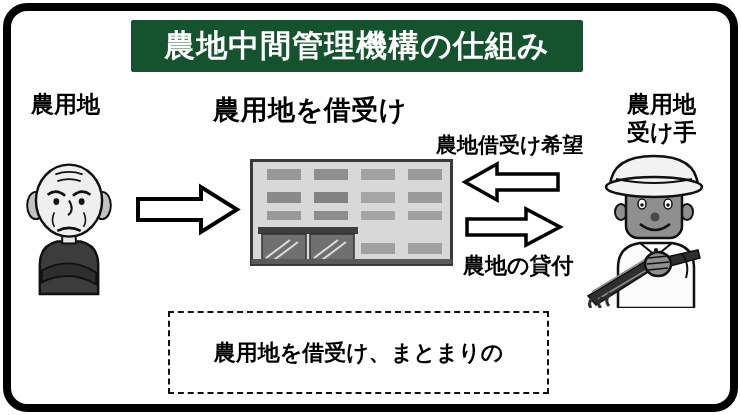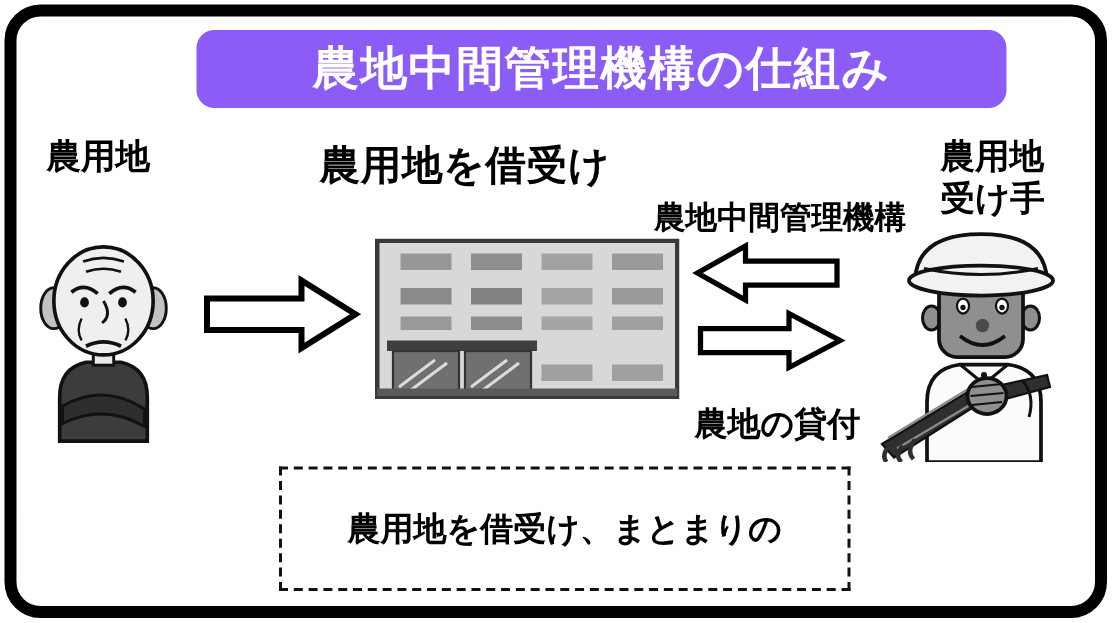--- a/index.html
+++ b/index.html
@@ -3,43 +3,43 @@
 <meta charset="utf-8">
 <style>
   html,body{margin:0;padding:0;background:#fff;}
   .stage{
     position:relative;width:741px;height:415px;background:#fff;overflow:hidden;
     font-family:"Liberation Sans","DejaVu Sans",sans-serif;color:#000;
   }
   .frame{position:absolute;left:3px;top:3px;right:3px;bottom:3px;
     border:8px solid #000;border-radius:24px;background:#fff;}
   .banner{
-    position:absolute;left:131px;top:20px;width:540px;height:52px;
-    background:#8b5cf6;border-radius:12px;display:flex;align-items:center;justify-content:center;
+    position:absolute;left:131px;top:20px;width:452px;height:52px;
+    background:#14532d;border-radius:2px;display:flex;align-items:center;justify-content:center;
   }
   .banner span{color:#fff;font-size:31px;font-weight:700;letter-spacing:1px;}
   .lbl{position:absolute;font-weight:700;white-space:nowrap;}
   .provider-label{left:31px;top:90px;font-size:23px;line-height:28px;}
   .receiver-label{left:627px;top:90px;font-size:23px;line-height:28px;}
   .org-heading{left:213px;top:92px;font-size:27px;letter-spacing:0.5px;}
   .lend-request-label{left:142px;top:238px;font-size:21px;line-height:26px;}
   .borrow-request-label{left:436px;top:131px;font-size:21px;}
-  .lend-out-label{left:463px;top:251px;font-size:22px;margin-top:17px;}
+  .lend-out-label{left:463px;top:251px;font-size:22px;}
   .illu{position:absolute;}
   .illu svg{display:block;width:100%;height:100%;}
   .elderly{left:20px;top:150px;width:98px;height:146px;}
   .building{left:250px;top:159px;width:203px;height:107px;}
   .farmer{left:586px;top:146px;width:140px;height:162px;}
   .arrow{position:absolute;}
   .arrow svg{display:block;width:100%;height:100%;}
   .arrow-provider{left:135px;top:183px;width:106px;height:53px;}
   .arrow-borrow{left:461px;top:161px;width:100px;height:42px;}
   .arrow-lend{left:464px;top:206px;width:100px;height:42px;}
   .note-box{
-    position:absolute;left:186px;top:311px;width:377px;height:79px;
+    position:absolute;left:168px;top:311px;width:377px;height:79px;
     border:2px dashed #111;display:flex;flex-direction:column;align-items:center;justify-content:center;
   }
   .note-box div{font-size:22px;font-weight:700;line-height:29px;white-space:nowrap;}
 </style>
 </head>
 <body>
 
 <div class="stage">
   <div class="frame"></div>
 
@@ -102,21 +102,21 @@
       <rect x="158" y="84" width="34" height="11" fill="#a0a0a0"></rect>
       <rect x="8" y="68" width="100" height="7" fill="#3f3f3f"></rect>
       <rect x="12" y="75" width="44" height="27" fill="#707070" stroke="#333" stroke-width="1.5"></rect>
       <rect x="60" y="75" width="44" height="27" fill="#707070" stroke="#333" stroke-width="1.5"></rect>
       <path d="M16,99 L40,81 M24,101 L48,83" stroke="#dcdcdc" stroke-width="2" fill="none"></path>
       <path d="M64,99 L88,81 M72,101 L96,83" stroke="#dcdcdc" stroke-width="2" fill="none"></path>
       <rect x="1.5" y="100" width="200" height="5" fill="#5a5a5a"></rect>
     </svg>
   </div>
 
-  <div class="lbl borrow-request-label">農地中間管理機構</div>
+  <div class="lbl borrow-request-label">農地借受け希望</div>
 
   <div class="arrow arrow-borrow">
     <svg viewBox="0 0 100 42">
       <polygon points="97,13 36,13 36,3 4,21 36,39 36,29 97,29" fill="#fff" stroke="#000" stroke-width="3.5"></polygon>
     </svg>
   </div>
 
   <div class="arrow arrow-lend">
     <svg viewBox="0 0 100 42">
       <polygon points="3,13 62,13 62,3 96,21 62,39 62,29 3,29" fill="#fff" stroke="#000" stroke-width="3.5"></polygon>

